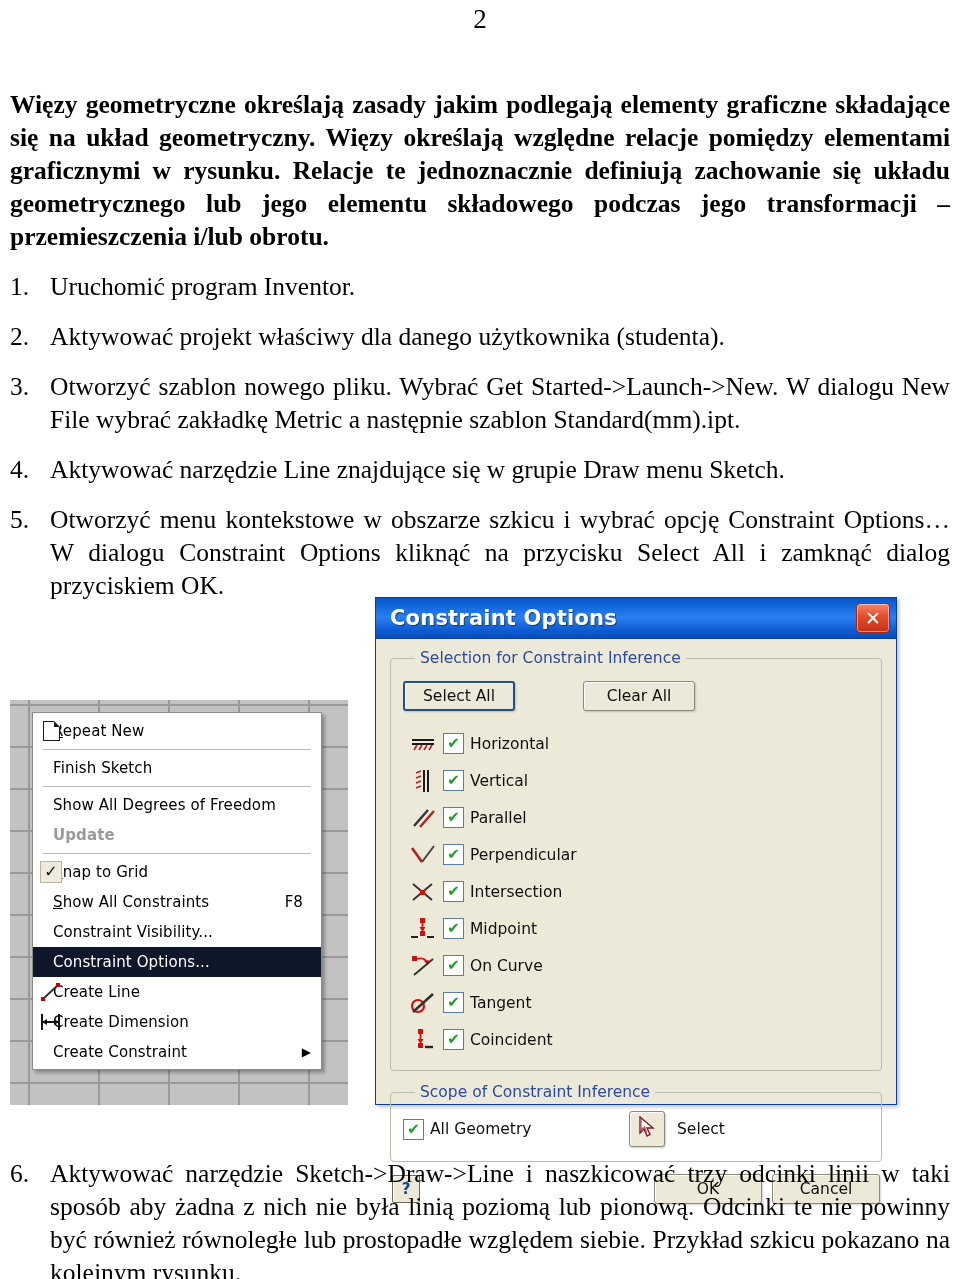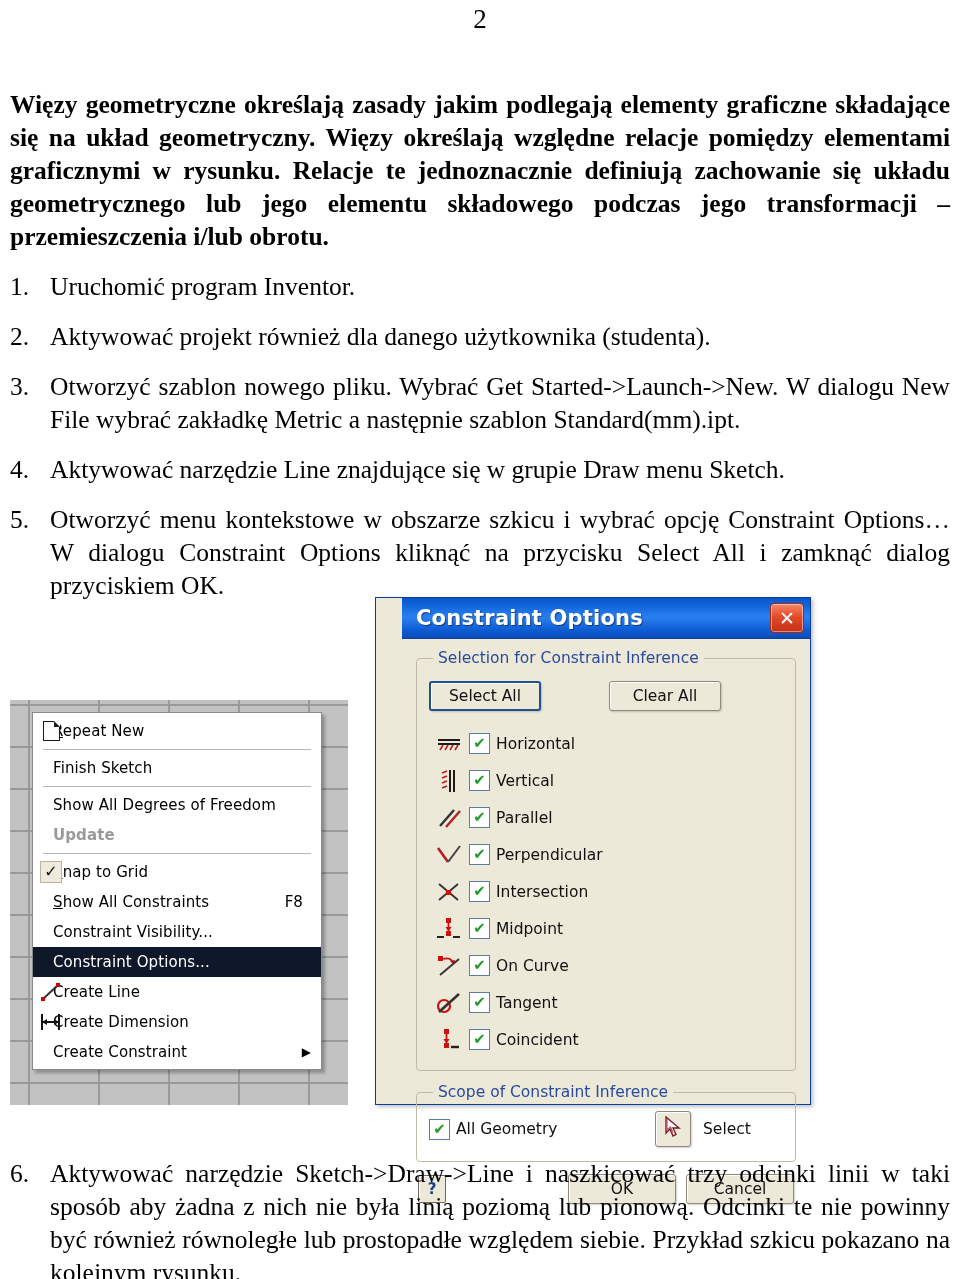--- a/index.html
+++ b/index.html
@@ -76,27 +76,26 @@
   .ic-page{width:15px;height:18px;background:#fdfdfd;border:1.5px solid #1a1a1a;position:relative;}
   .ic-page:after{content:"";position:absolute;right:-1px;top:-1px;
     border-width:0 6px 6px 0;border-style:solid;border-color:#fff #fff #1a1a1a #1a1a1a;}
   
   .ic-check{font-size:16px;line-height:1;font-weight:700;color:#111;
             background:#efeade;border:1px solid #b9b39f;width:20px;height:20px;
             display:flex;align-items:center;justify-content:center;}
 
   
   .dialog{
-    position:absolute;left:375px;top:597px;width:436px;height:508px;
+    position:absolute;left:375px;top:597px;width:522px;height:508px;
     background:#ece9d8;
     border:1px solid #0b3f9e;
     font-family:"DejaVu Sans","Liberation Sans",sans-serif;
     box-sizing:border-box;
     box-shadow:2px 2px 4px rgba(0,0,0,.25);
-    padding-left:26px;
   }
   .titlebar{
     height:40px;
     background:linear-gradient(to bottom,#0a56c8 0%,#1064da 18%,#2a7ff0 48%,#0d5ad2 82%,#0b4cb5 100%);
     display:flex;align-items:center;padding:0 6px 0 14px;
     border-bottom:1px solid #0b3f9e;
   }
   .titlebar .ttl{
     color:#fff;font-size:21px;font-weight:700;letter-spacing:.2px;
     text-shadow:1px 1px 1px rgba(0,0,0,.45);flex:1;
@@ -108,21 +107,21 @@
     display:flex;align-items:center;justify-content:center;
     color:#fff;font-size:19px;font-weight:700;line-height:1;cursor:pointer;
   }
   .dlg-body{padding:10px 14px 10px 14px;}
 
   fieldset.group{
     border:1px solid #bfbba8;border-radius:4px;
     margin:0 0 12px 0;padding:8px 12px 12px 12px;position:relative;
   }
   fieldset.group legend{
-    color:#2b4a9b;font-size:15.5px;padding:0 5px;margin-left:4px;
+    color:#2b4a9b;font-size:15.5px;padding:0 5px;margin-left:12px;
   }
 
   .btnrow{display:flex;gap:0;margin:6px 0 14px 0;}
   .btn{
     height:30px;min-width:112px;padding:0 12px;
     background:#ece9d8;border:1px solid #8d8a7c;border-radius:3px;
     box-shadow:inset 1px 1px 0 #fff, 1px 1px 2px rgba(0,0,0,.18);
     font-size:15.5px;color:#101010;cursor:pointer;
     display:flex;align-items:center;justify-content:center;
     font-family:"DejaVu Sans","Liberation Sans",sans-serif;
@@ -169,21 +168,21 @@
   <div class="doc-body">
     <p class="para">Więzy geometryczne określają zasady jakim podlegają elementy graficzne składające się na układ geometryczny. Więzy określają względne relacje pomiędzy elementami graficznymi w rysunku. Relacje te jednoznacznie definiują zachowanie się układu geometrycznego lub jego elementu składowego podczas jego transformacji – przemieszczenia i/lub obrotu.</p>
 
     <ol class="steps">
       <li>
         <span class="num">1.</span>
         <span>Uruchomić program Inventor.</span>
       </li>
       <li>
         <span class="num">2.</span>
-        <span>Aktywować projekt również dla danego użytkownika (studenta).</span>
+        <span>Aktywować projekt właściwy dla danego użytkownika (studenta).</span>
       </li>
       <li>
         <span class="num">3.</span>
         <span>Otworzyć szablon nowego pliku. Wybrać Get Started-&gt;Launch-&gt;New. W dialogu New File wybrać zakładkę Metric a następnie szablon Standard(mm).ipt.</span>
       </li>
       <li>
         <span class="num">4.</span>
         <span>Aktywować narzędzie Line znajdujące się w grupie Draw menu Sketch.</span>
       </li>
       <li>

